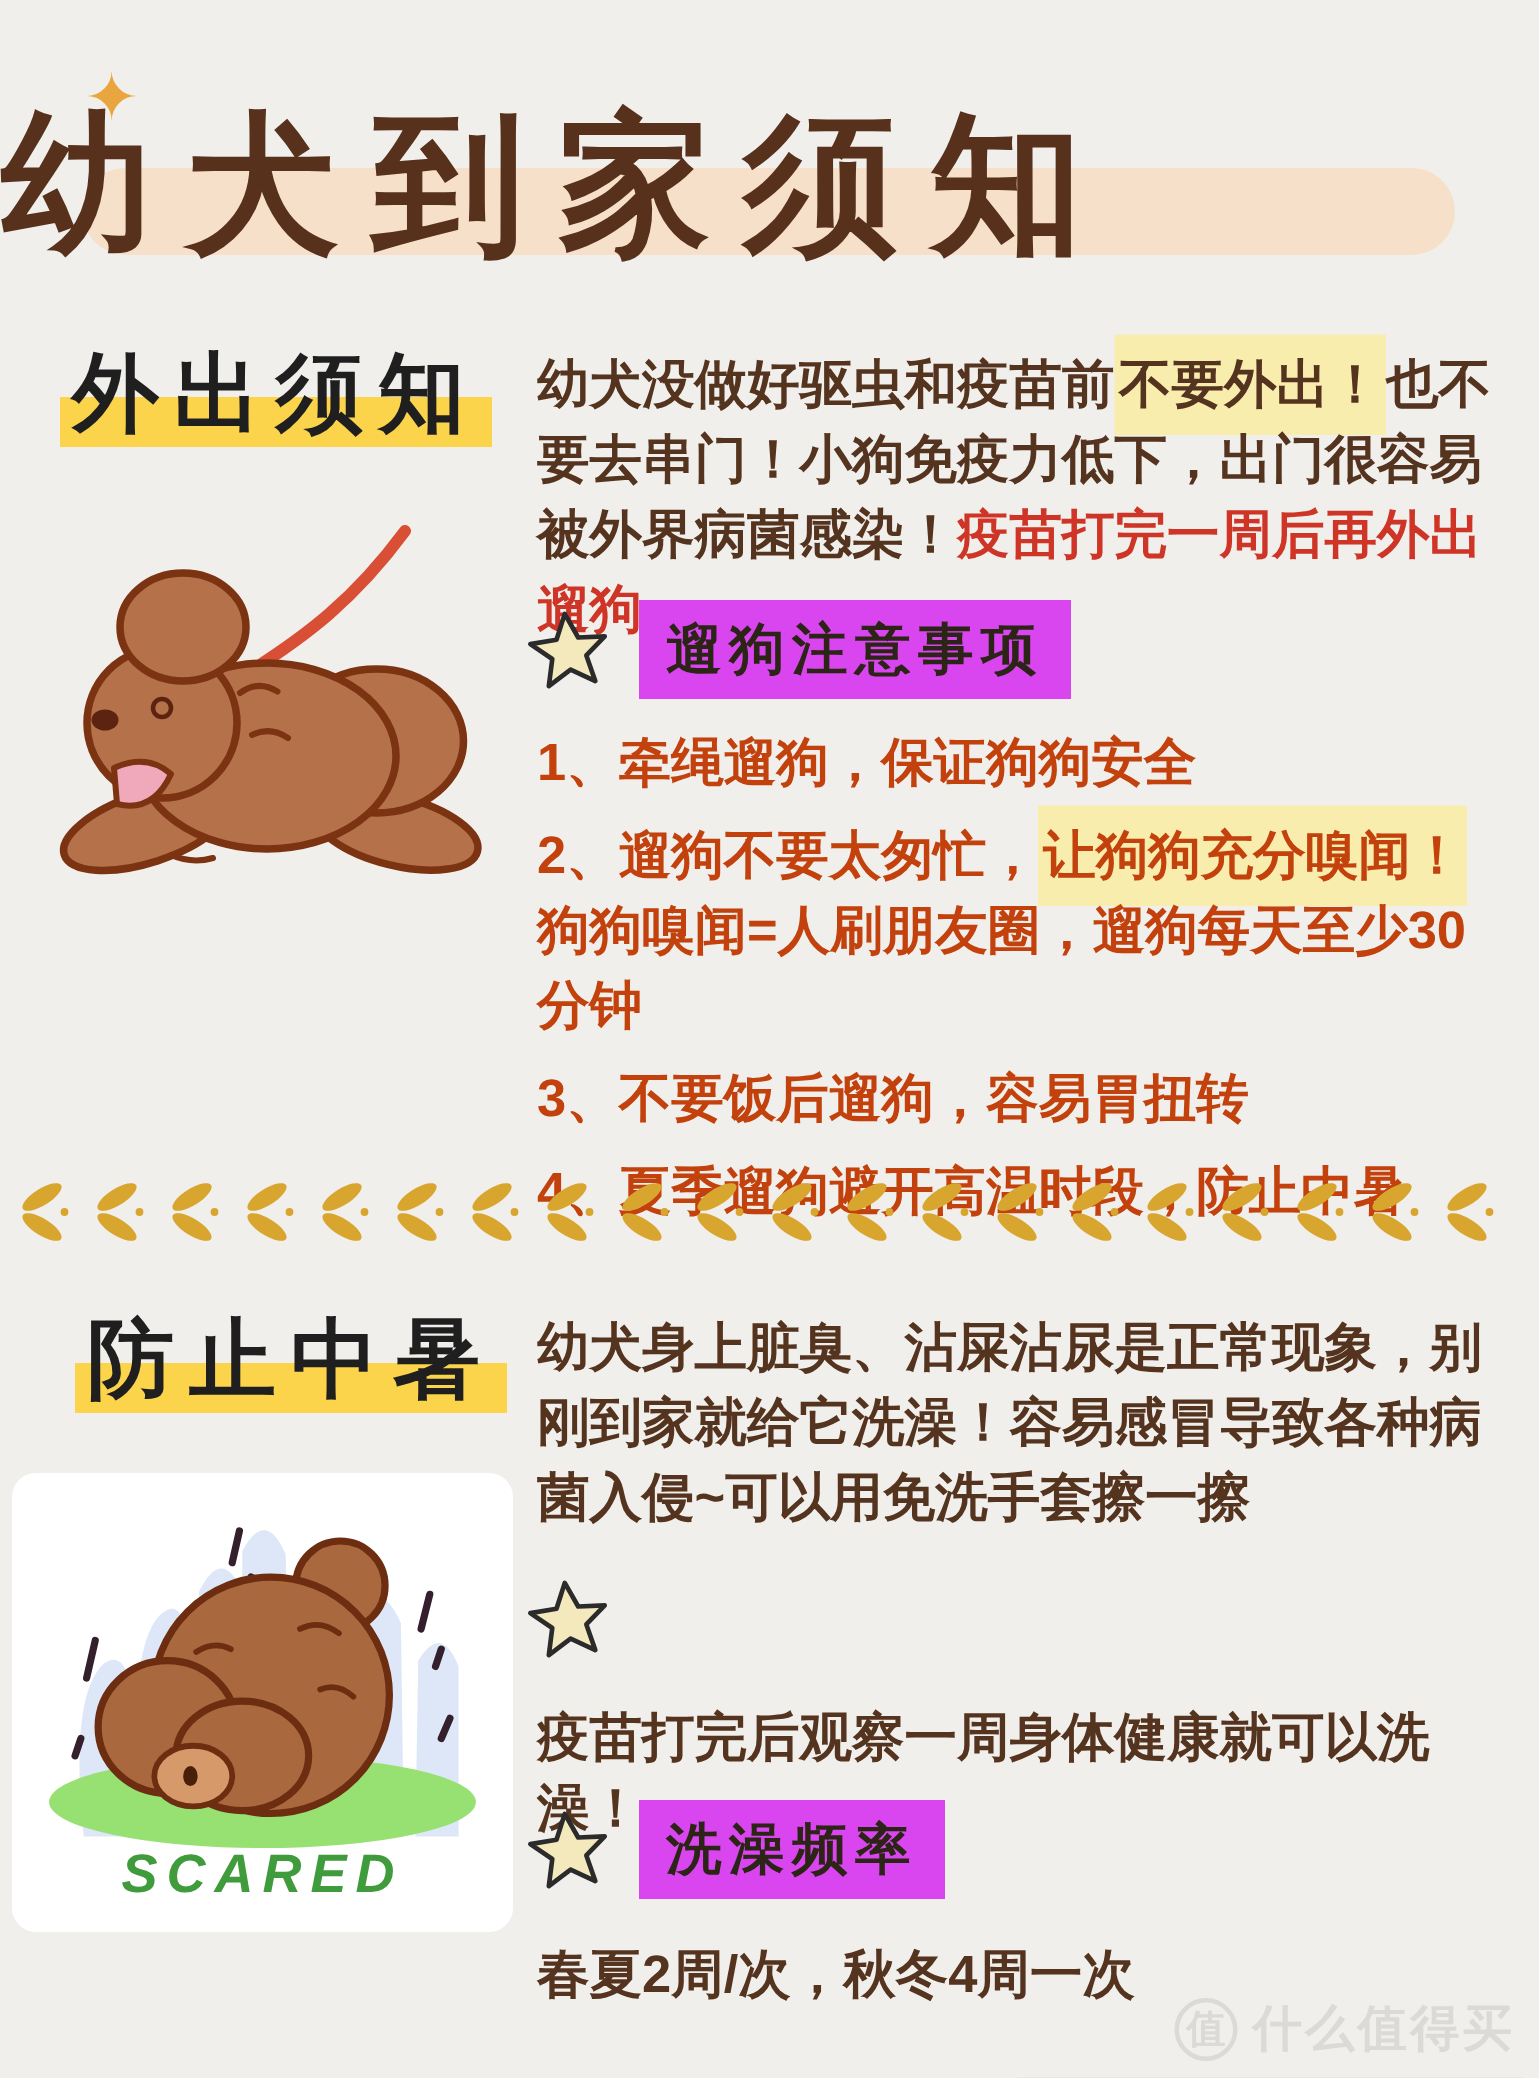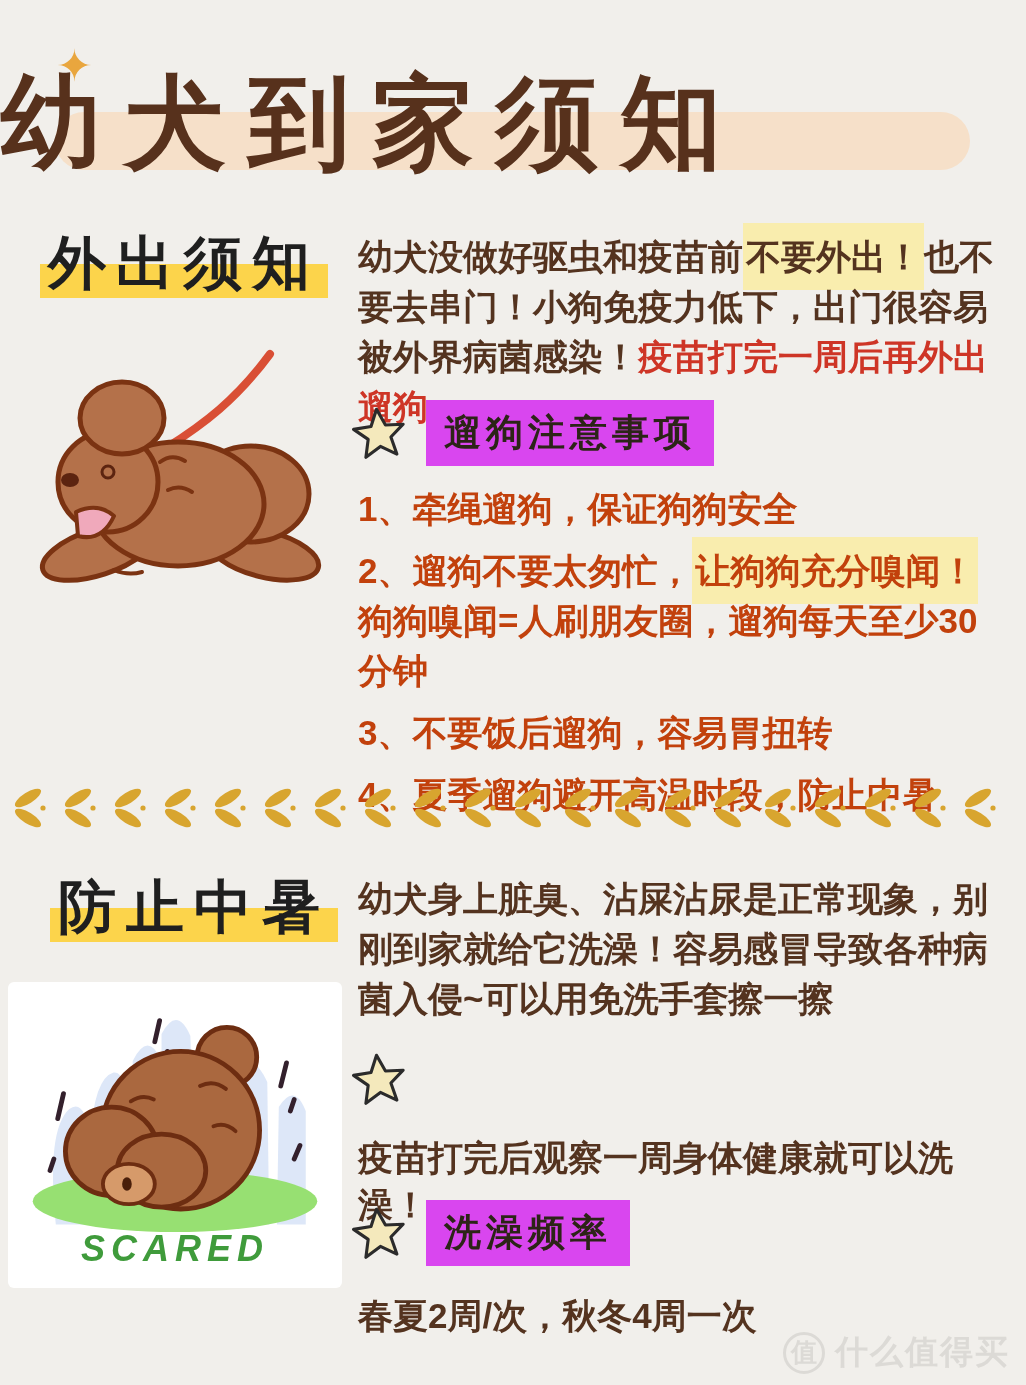--- a/index.html
+++ b/index.html
@@ -62,21 +62,21 @@
   }
   .list-item { margin-bottom:12px; }
 
   
   .divider { position:absolute; left:0; top:786px; width:1026px; height:54px; }
 
   
   .running-dog { position:absolute; left:18px; top:342px; width:322px; height:268px; }
   .scared-card {
     position:absolute; left:8px; top:982px; width:334px; height:306px;
-    background:#ffffff; border-radius:6px; overflow:hidden;
+    background:#ffffff; border-radius:16px; overflow:hidden;
   }
   .scared-card svg { display:block; margin:4px auto 0; }
   .scared-label {
     text-align:center; font-size:36px; font-weight:800; color:#3f9b3b;
     letter-spacing:6px; margin-top:-6px; font-style:italic;
   }
 
   
   .body-line {
     position:absolute; left:358px; width:650px;

